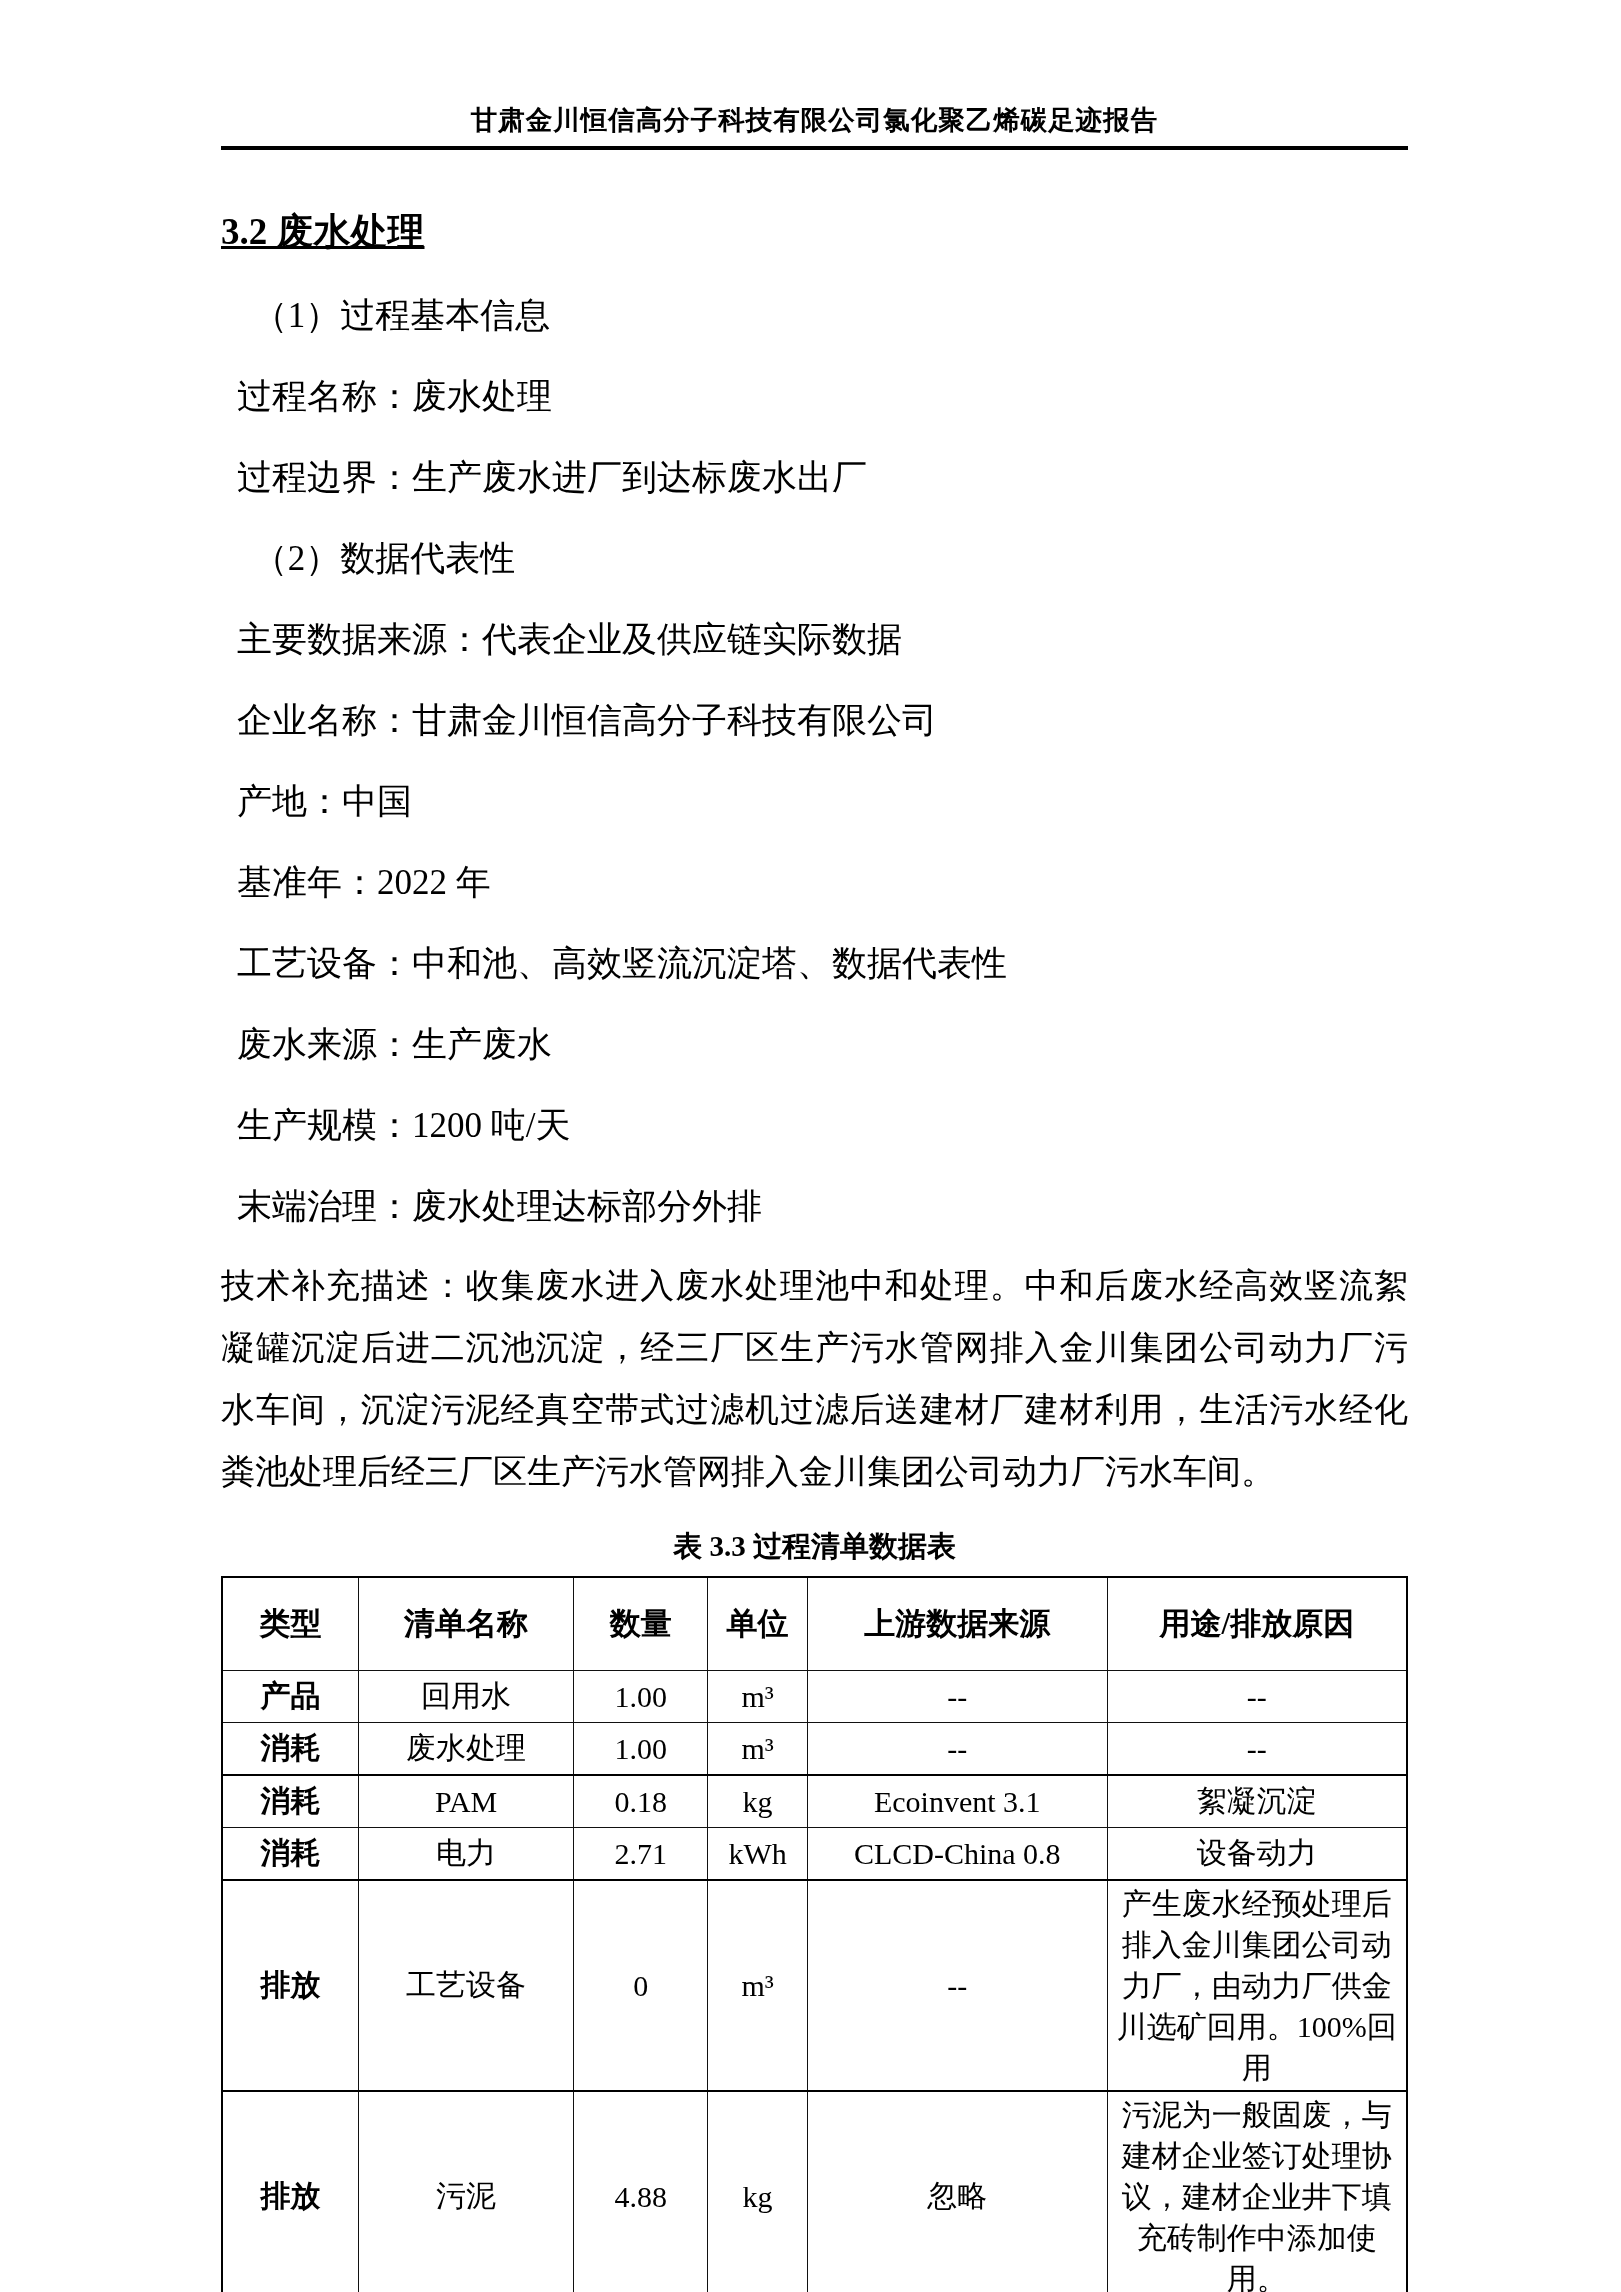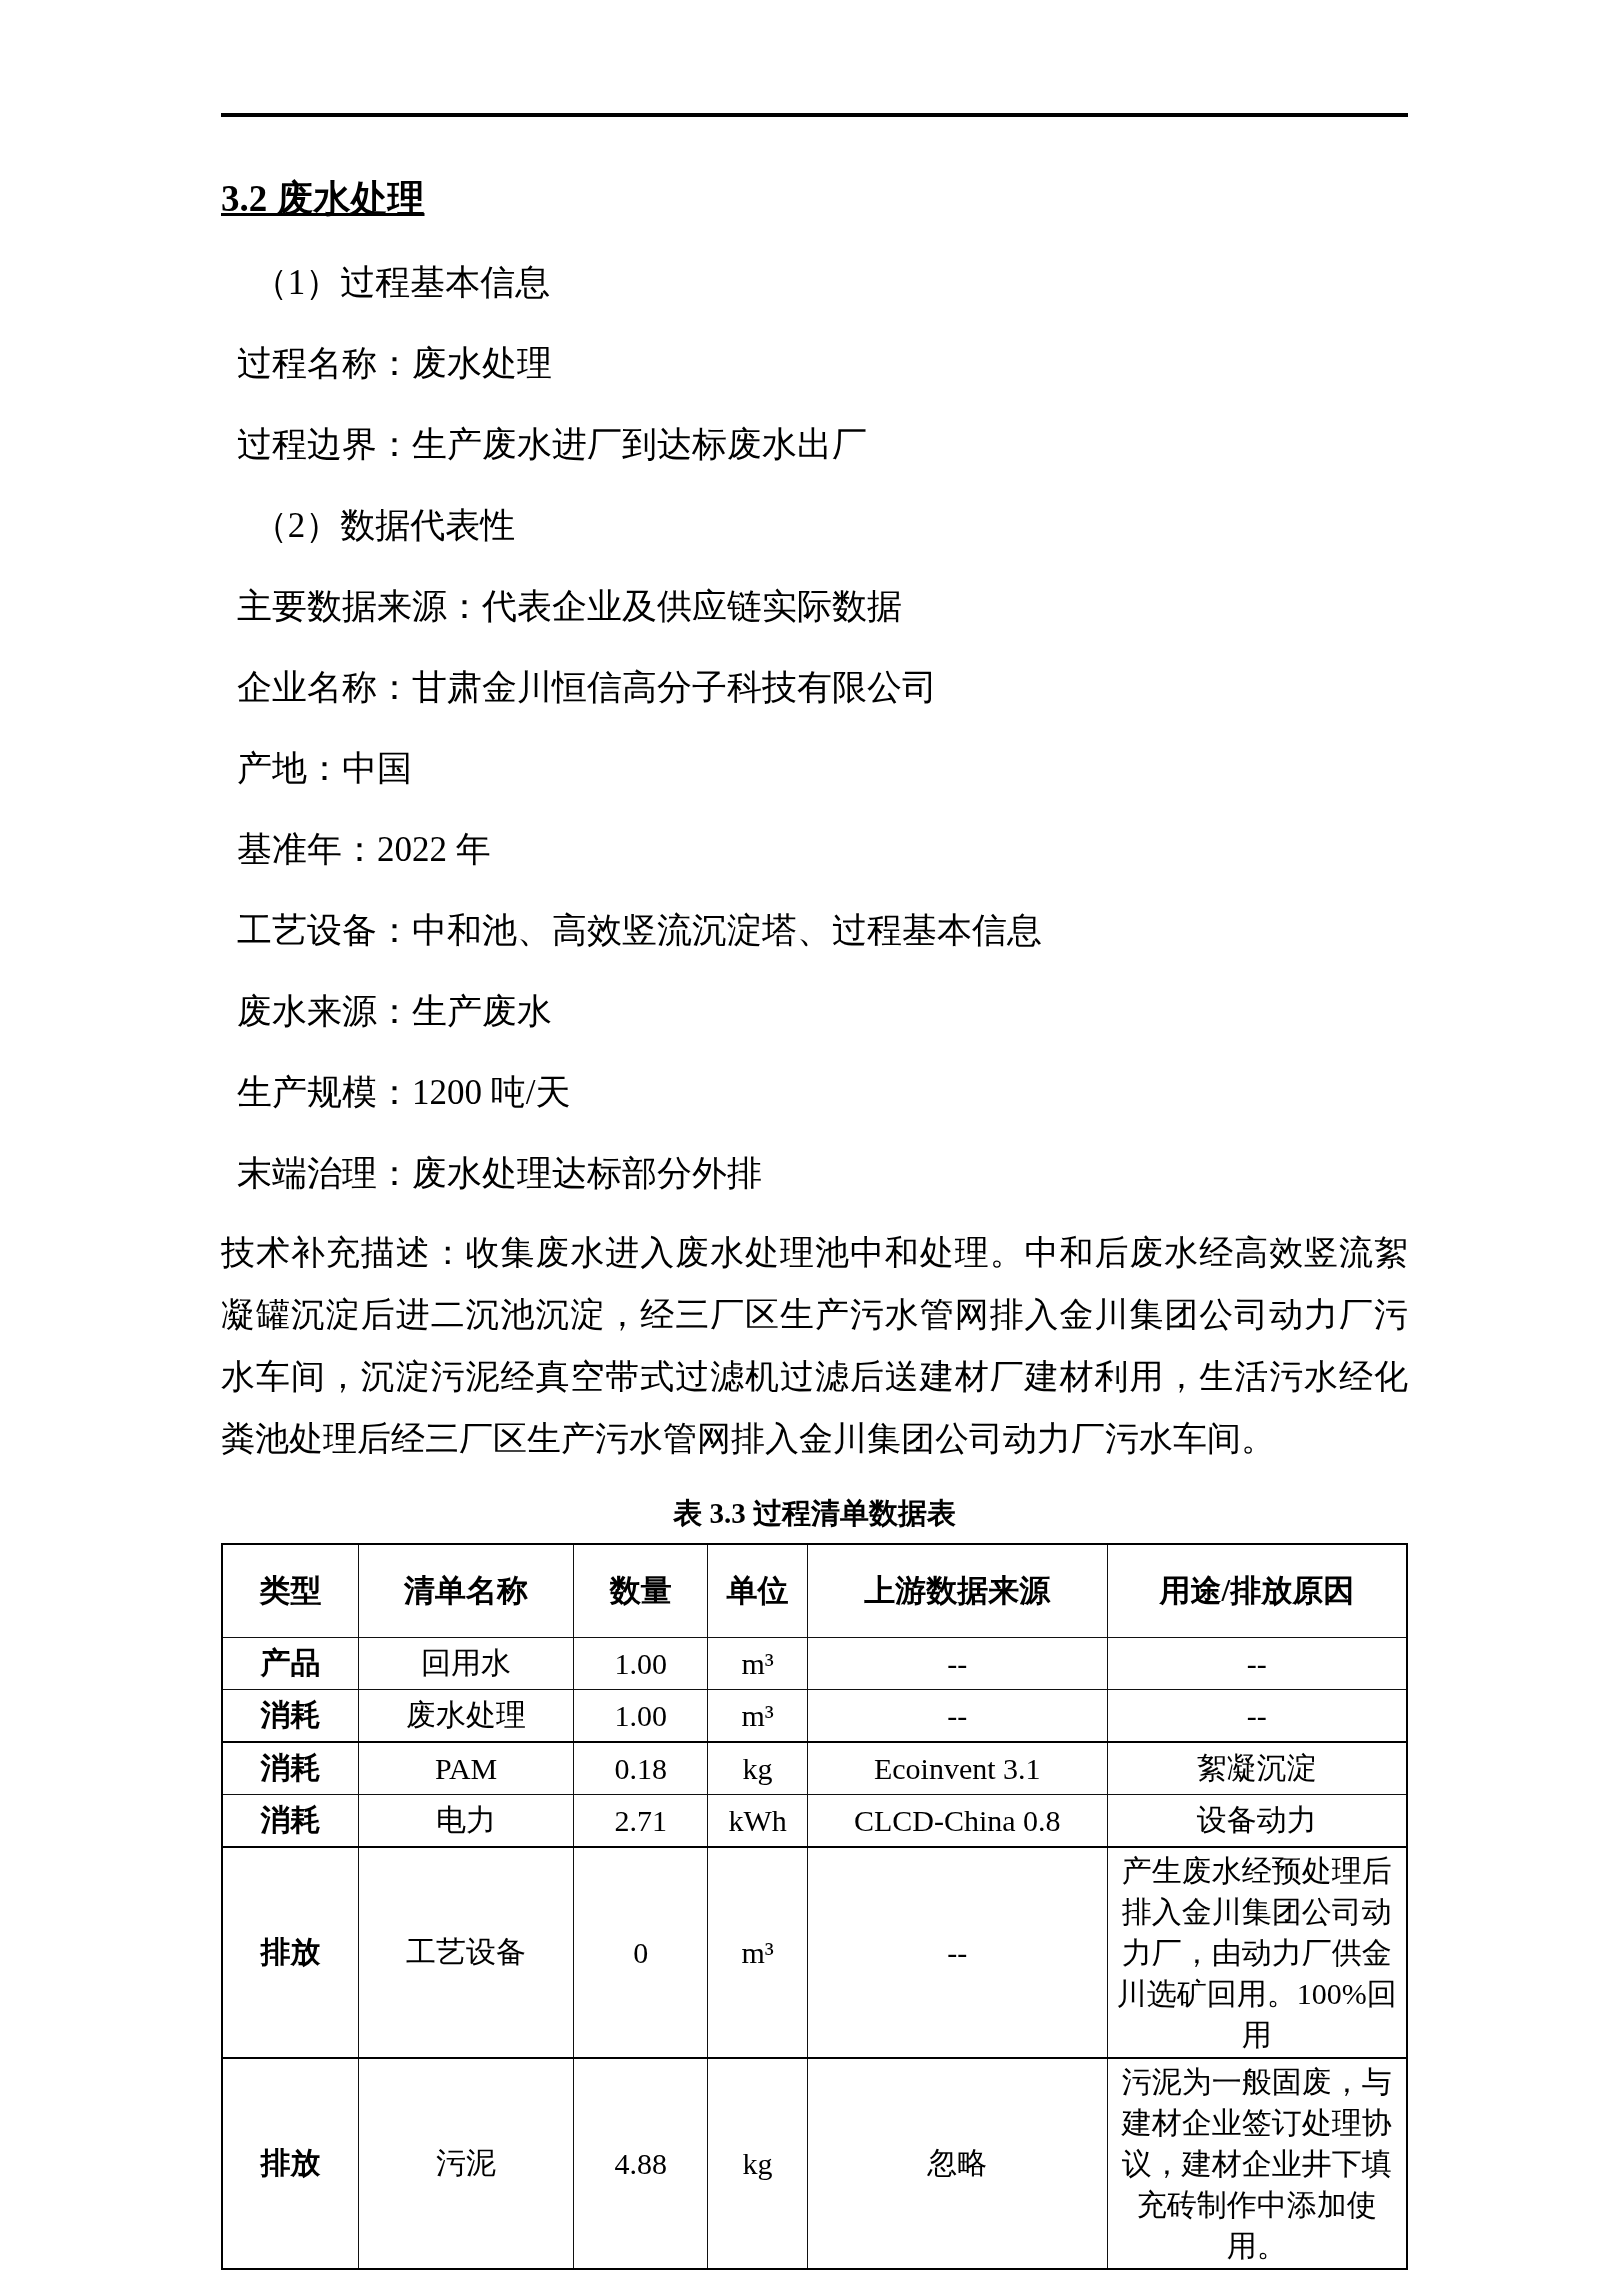--- a/index.html
+++ b/index.html
@@ -90,34 +90,35 @@
     margin-top:33px;
     text-align:center;
     font-size:28px;
   }
 </style>
 </head>
 <body>
 
 <div class="page">
 
+  <div class="running-header">甘肃金川恒信高分子科技有限公司氯化聚乙烯碳足迹报告</div>
   <div class="header-rule"></div>
 
   <h1 class="section-title">3.2 废水处理</h1>
 
   <div class="lines">
     <p class="line indent">（1）过程基本信息</p>
     <p class="line">过程名称：废水处理</p>
     <p class="line">过程边界：生产废水进厂到达标废水出厂</p>
     <p class="line indent">（2）数据代表性</p>
     <p class="line">主要数据来源：代表企业及供应链实际数据</p>
     <p class="line">企业名称：甘肃金川恒信高分子科技有限公司</p>
     <p class="line">产地：中国</p>
     <p class="line">基准年：2022 年</p>
-    <p class="line">工艺设备：中和池、高效竖流沉淀塔、过程基本信息</p>
+    <p class="line">工艺设备：中和池、高效竖流沉淀塔、数据代表性</p>
     <p class="line">废水来源：生产废水</p>
     <p class="line">生产规模：1200 吨/天</p>
     <p class="line">末端治理：废水处理达标部分外排</p>
   </div>
 
   <p class="tech">技术补充描述：收集废水进入废水处理池中和处理。中和后废水经高效竖流絮凝罐沉淀后进二沉池沉淀，经三厂区生产污水管网排入金川集团公司动力厂污水车间，沉淀污泥经真空带式过滤机过滤后送建材厂建材利用，生活污水经化粪池处理后经三厂区生产污水管网排入金川集团公司动力厂污水车间。</p>
 
   <div class="table-caption">表 3.3 过程清单数据表</div>
 
   <table class="inv">

